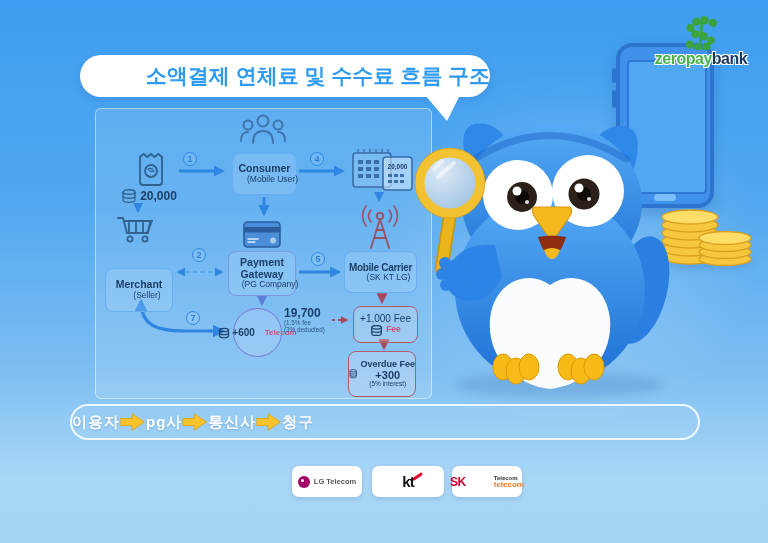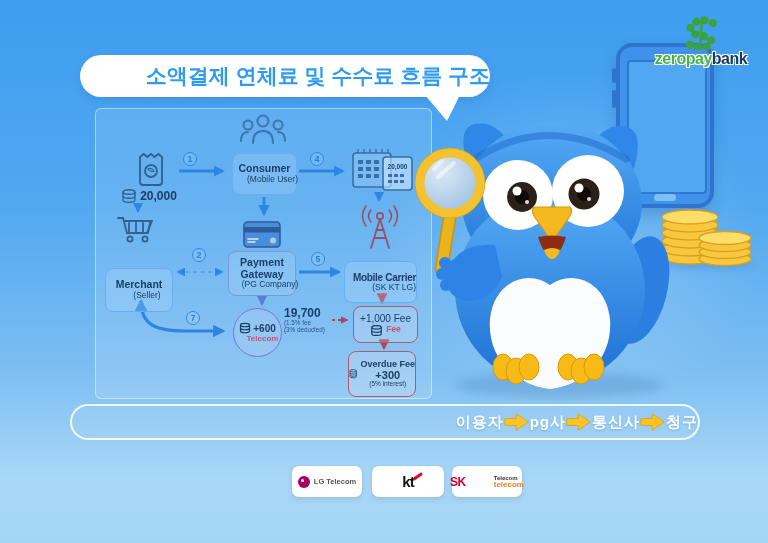--- a/index.html
+++ b/index.html
@@ -36,36 +36,36 @@
          border:1.5px solid rgba(255,255,255,.45);border-radius:6px;}
   .panel .abs{position:absolute;}
   .fbox{border:1.5px solid #6aaef2;background:rgba(198,228,255,.22);border-radius:8px;
         box-sizing:border-box;display:flex;flex-direction:column;align-items:center;justify-content:center;
         color:#1c3f66;text-align:center;line-height:1.12;}
   .fbox .t{font-weight:bold;font-size:10.5px;white-space:nowrap;}
   .fbox .s{font-size:8.5px;white-space:nowrap;padding-left:16px;}
   .consumer{left:136px;top:44px;width:65px;height:42px;}
   .merchant{left:9px;top:159px;width:68px;height:44px;}
   .gateway{left:132px;top:142px;width:68px;height:45px;border-color:#7f97dd;}
-  .carrier{left:248px;top:152px;width:73px;height:42px;align-items:flex-end;}
+  .carrier{left:248px;top:142px;width:73px;height:42px;}
   .carrier .t{font-size:10px;letter-spacing:-0.3px;}
   .redbox{border:1.5px solid #b25a6e;background:rgba(255,240,244,.20);border-radius:8px;
           box-sizing:border-box;display:flex;flex-direction:column;align-items:center;justify-content:center;
           color:#1c3f66;text-align:center;line-height:1.15;}
   .fee-box{left:257px;top:197px;width:65px;height:37px;}
   .fee-box .t{font-weight:normal;font-size:10px;white-space:nowrap;}
   .fee-row{display:flex;align-items:center;gap:3px;}
   .fee-lbl{font-size:8.5px;color:#c2557a;font-weight:bold;}
   .overdue-box{left:252px;top:242px;width:68px;height:46px;flex-direction:row;gap:3px;}
   .ov-col{display:flex;flex-direction:column;align-items:center;line-height:1.05;}
   .ov-t{font-weight:bold;font-size:9px;white-space:nowrap;}
   .ov-a{font-weight:bold;font-size:11px;}
   .ov-n{font-size:6.5px;}
   .profit-circle{left:137px;top:199px;width:47px;height:47px;border:1.5px solid #7b74d8;border-radius:50%;
-                 background:rgba(220,230,255,.18);display:flex;flex-direction:column;align-items:center;justify-content:center;}
+                 background:rgba(220,230,255,.18);display:flex;flex-direction:row;align-items:center;justify-content:center;}
   .pc-row{display:flex;align-items:center;gap:2px;}
   .pc-a{font-weight:bold;font-size:10px;color:#1c3f66;}
   .pc-l{font-size:8px;color:#c2557a;font-weight:bold;margin-left:10px;}
   .settlement{left:188px;top:198px;width:48px;line-height:1.1;}
   .st-a{font-weight:bold;font-size:12px;color:#1b3f6e;white-space:nowrap;}
   .st-n{font-size:6.3px;color:#2a5688;white-space:nowrap;}
   .step{width:14px;height:14px;border:1.2px solid #2f88e8;border-radius:50%;color:#2a7fd8;
         font-size:9px;font-weight:bold;display:flex;align-items:center;justify-content:center;
         box-sizing:border-box;background:rgba(255,255,255,.1);}
   .s1{left:87px;top:43px;} .s4{left:214px;top:43px;} .s2{left:96px;top:139px;}
@@ -76,21 +76,21 @@
   
   .owl{left:400px;top:95px;}
   .owl-shadow{left:455px;top:372px;width:210px;height:26px;background:rgba(30,90,160,.20);
               border-radius:50%;filter:blur(5px);}
   .coin-shadow{left:658px;top:258px;width:95px;height:12px;background:rgba(30,90,160,.18);
                border-radius:50%;filter:blur(3px);}
   .coins{left:653px;top:203px;}
   
   .bottom-bar{left:70px;top:404px;width:630px;height:36px;border:2px solid rgba(255,255,255,.85);
               border-radius:20px;box-sizing:border-box;background:rgba(255,255,255,.07);
-              display:flex;align-items:center;justify-content:flex-end;}
+              display:flex;align-items:center;justify-content:flex-start;}
   .bb-item{color:#fff;font-size:15px;font-weight:bold;letter-spacing:1px;
            text-shadow:0 1px 2px rgba(20,80,150,.25);}
   
   .logo-card{top:466px;height:31px;background:#fff;border-radius:7px;
              box-shadow:0 2px 5px rgba(20,60,120,.15);display:flex;align-items:center;justify-content:center;}
   .lg-card{left:292px;width:70px;gap:4px;}
   .lg-dot{width:12px;height:12px;border-radius:50%;background:#a50064;position:relative;flex:none;}
   .lg-dot:after{content:"";position:absolute;left:3px;top:3px;width:3px;height:3px;border-radius:50%;background:#fff;}
   .lg-label{font-size:7.5px;color:#555;font-weight:bold;}
   .kt-card{left:372px;width:72px;position:absolute;}

